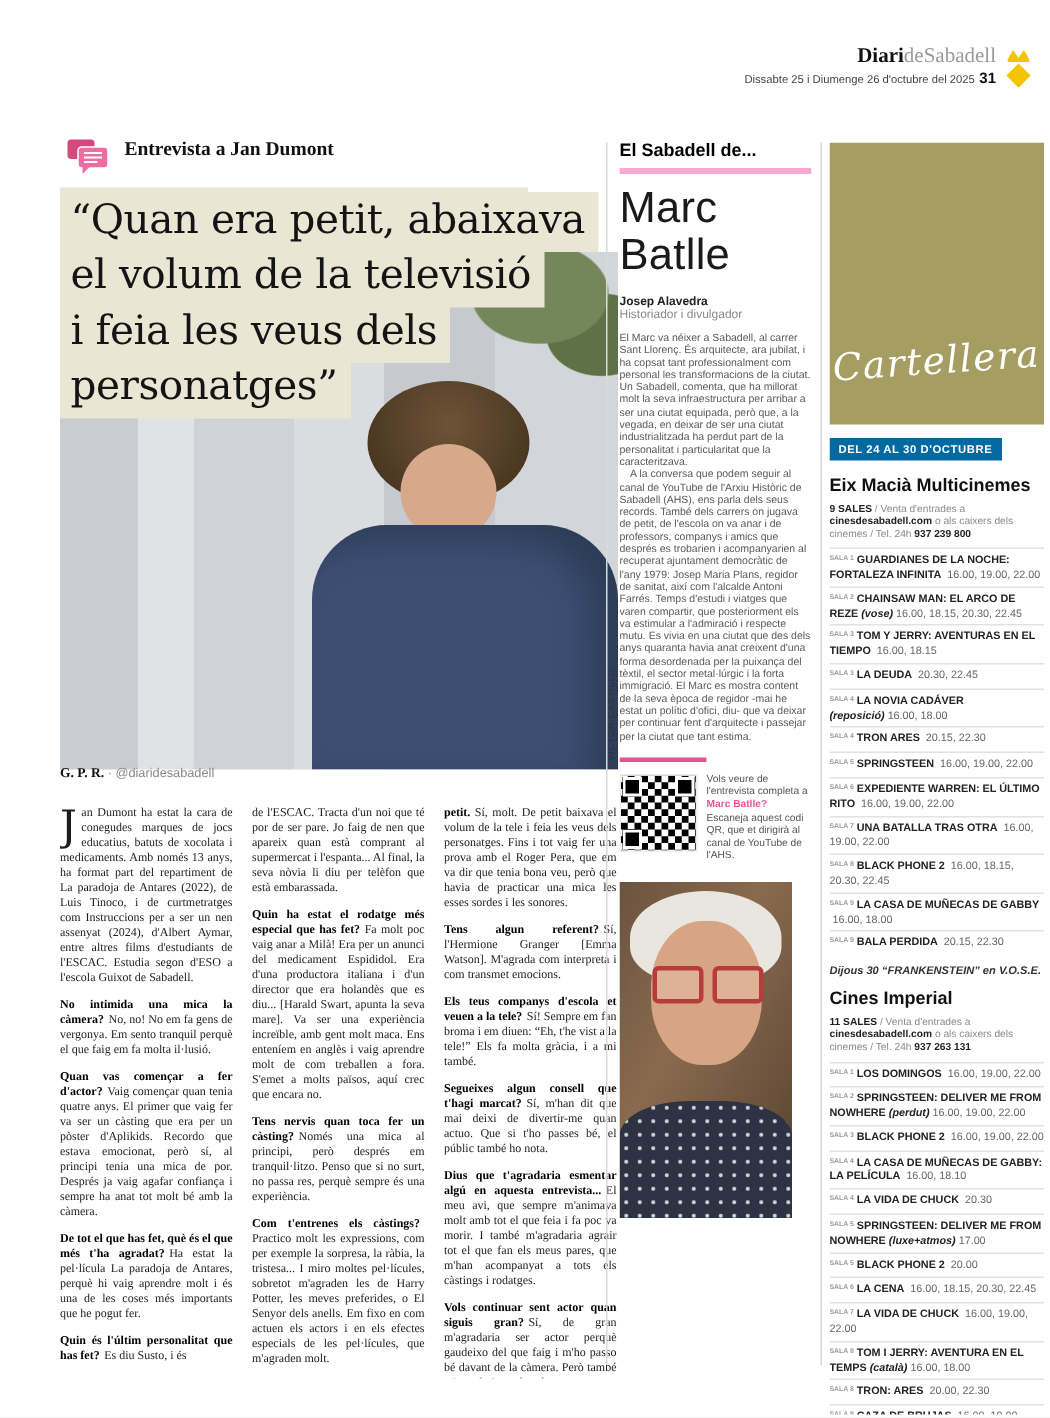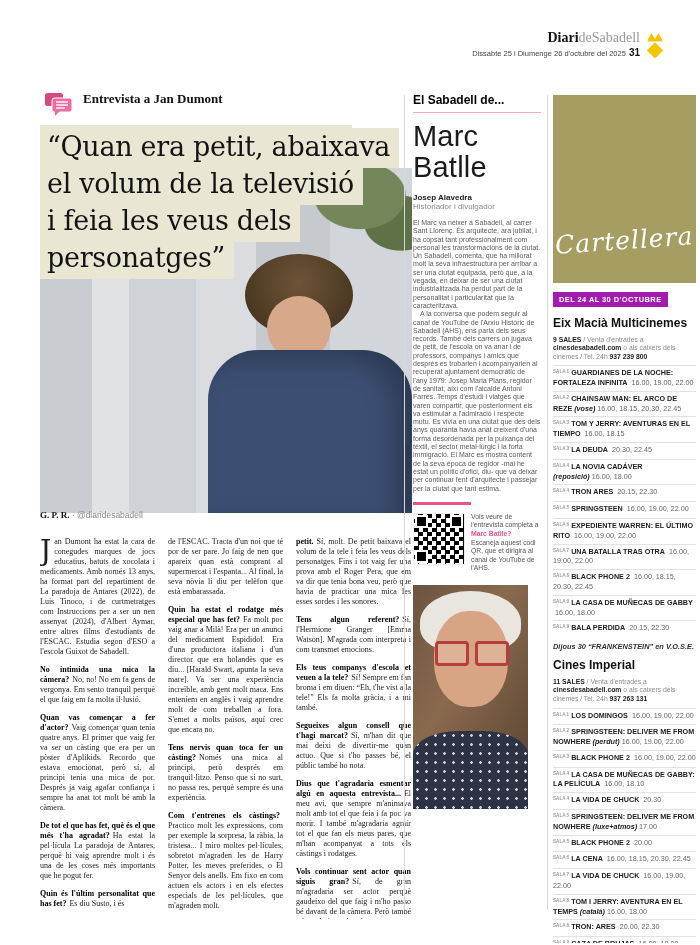--- a/index.html
+++ b/index.html
@@ -1,19 +1,19 @@
 <!DOCTYPE html>
 <html><head>
 <meta charset="utf-8">
 <style>
   html,body{margin:0;padding:0;background:#e9e9e9;}
   #page{position:relative;width:700px;height:945px;background:#fff;margin:0 auto;overflow:hidden;
         font-family:"Liberation Sans",sans-serif;color:#222;}
   
-  .masthead{position:absolute;top:30px;right:36px;display:flex;align-items:flex-start;gap:6px;}
+  .masthead{position:absolute;top:30px;right:12px;display:flex;align-items:flex-start;gap:6px;}
   .mh-text{text-align:right;}
   .brand{font-family:"Liberation Serif",serif;font-size:14px;line-height:15px;}
   .brand b{color:#111;}
   .brand span{color:#9a9a9a;font-weight:normal;}
   .dateline{font-size:7.5px;color:#444;margin-top:2px;}
   .dateline b{font-size:10px;color:#111;margin-left:3px;}
   .crest{width:18px;height:30px;}
   
   .kicker{position:absolute;left:44px;top:92px;display:flex;gap:9px;}
   .kicker-icon{width:30px;height:25px;flex:0 0 auto;}
@@ -45,21 +45,21 @@
   .col{width:115px;font-family:"Liberation Serif",serif;font-size:8px;line-height:10px;color:#1c1c1c;text-align:justify;}
   .qa{margin:0 0 8px 0;}
   .qa b{color:#000;}
   .qa b:not(:empty){margin-right:3px;}
   .qa b:empty{display:none;}
   .dropcap{float:left;font-size:28px;line-height:24px;padding:2px 3px 0 0;font-family:"DejaVu Serif",serif;}
   
   .vrule{position:absolute;top:95px;width:1px;height:815px;background:#d9d9d9;}
   
   .middle{position:absolute;left:413px;top:93px;width:128px;height:852px;overflow:hidden;}
-  .m-kicker{font-size:12px;font-weight:bold;color:#000;padding-bottom:5px;border-bottom:1px solid #f9a8d4;}
+  .m-kicker{font-size:12px;font-weight:bold;color:#000;padding-bottom:5px;border-bottom:4px solid #f9a8d4;}
   .m-name{font-size:29px;line-height:31px;color:#1a1a1a;margin:8px 0 10px;letter-spacing:.2px;}
   .m-author{font-size:8px;font-weight:bold;color:#222;}
   .m-role{font-size:8px;color:#8a8a8a;margin-bottom:8px;}
   .m-body{font-size:7px;line-height:8.3px;color:#5a5a5a;}
   .m-body p{margin:0;}
   .m-body p + p{text-indent:7px;}
   .m-rule{width:58px;height:3px;background:#e8538f;margin:9px 0 8px;}
   .qr-row{display:flex;gap:6px;align-items:flex-start;}
   .qr{position:relative;width:50px;height:50px;flex:0 0 auto;border:1px solid #eee;
       background:repeating-conic-gradient(#000 0 25%,#fff 0 50%) 0 0/9px 9px #fff;}
@@ -73,21 +73,21 @@
   .mp-face{position:absolute;left:21px;top:26px;width:74px;height:96px;border-radius:46%;background:#d7a584;}
   .mp-glass{position:absolute;top:56px;width:28px;height:19px;border:3px solid #b93c3c;border-radius:4px;background:rgba(255,255,255,.15);}
   .g1{left:22px;} .g2{left:62px;}
   .mp-shirt{position:absolute;left:0;bottom:0;width:115px;height:78px;background:#2d3343;
       background-image:radial-gradient(#cfd4e0 1px,transparent 1.6px);background-size:9px 9px;
       border-radius:40% 40% 0 0/30% 30% 0 0;}
   
   .cart{position:absolute;left:553px;top:95px;width:143px;height:848px;overflow:hidden;}
   .cart-box{width:143px;height:188px;background:#a59d61;display:flex;align-items:flex-end;justify-content:center;padding-bottom:28px;box-sizing:border-box;}
   .cart-script{font-family:"DejaVu Serif",serif;font-style:italic;font-size:25px;color:#fff;letter-spacing:1px;transform:rotate(-4deg);}
-  .badge{display:inline-block;background:#a21caf;color:#fff;font-size:7.5px;font-weight:bold;letter-spacing:.4px;
+  .badge{display:inline-block;background:#0369a1;color:#fff;font-size:7.5px;font-weight:bold;letter-spacing:.4px;
          padding:3px 6px;margin:9px 0 2px;}
   .cinema-name{font-size:12px;font-weight:bold;color:#111;line-height:13.5px;margin:8px 0 5px;}
   .cinema-info{font-size:6.8px;line-height:8.6px;color:#8a8a8a;padding-bottom:4px;}
   .cinema-info b{color:#222;}
   .movies{}
   .movie{border-top:1px solid #e2e2e2;padding:3px 0;font-size:7.2px;line-height:8.8px;}
   .movie .sala{font-size:4.6px;font-weight:bold;color:#9a9a9a;margin-right:2px;position:relative;top:-2px;}
   .movie b{color:#222;}
   .movie i{color:#222;font-weight:bold;}
   .movie i:empty{display:none;}

